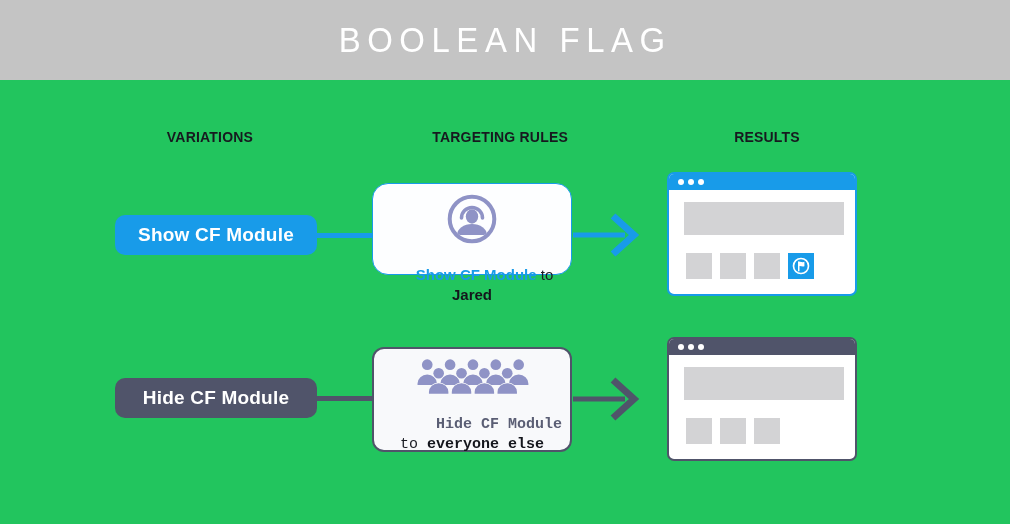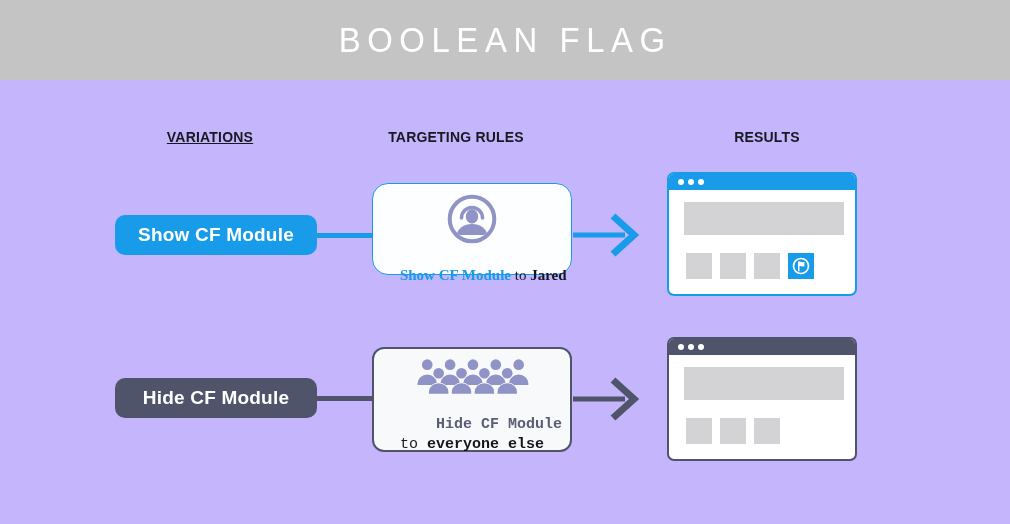--- a/index.html
+++ b/index.html
@@ -1,50 +1,50 @@
 <!DOCTYPE html>
 <html><head>
 <meta charset="utf-8">
 <style>
   html,body{margin:0;padding:0;background:#fff;}
   .canvas{
-    position:relative;width:1010px;height:524px;background:#c4b5fd;
+    position:relative;width:1010px;height:524px;background:#22c55e;
     font-family:"Liberation Sans",sans-serif;overflow:hidden;
   }
 
   
   .banner{position:absolute;left:0;top:0;width:100%;height:80px;background:#C4C4C4;
     display:flex;align-items:center;justify-content:center;}
   .banner h1{margin:0;font-size:35px;font-weight:400;letter-spacing:7px;color:#ffffff;
     transform:scaleX(.94);}
 
   
   .col-header{position:absolute;top:129px;width:200px;text-align:center;
     font-size:14px;font-weight:700;color:#17191F;letter-spacing:.2px;}
-  .col-variations{left:110px;text-decoration:underline;}
-  .col-rules{left:356px;}
+  .col-variations{left:110px;}
+  .col-rules{left:368px;text-align:right;}
   .col-results{left:667px;}
 
   
   .variation-btn{position:absolute;left:115px;width:202px;height:40px;border-radius:10px;
     display:flex;align-items:center;justify-content:center;color:#fff;font-size:19px;
     font-weight:700;letter-spacing:.2px;}
   .variation-btn.blue{background:#189BE9;top:215px;}
   .variation-btn.dark{background:#50546A;top:378px;}
 
   
   .connector{position:absolute;left:316px;width:56px;height:5px;}
   .connector.blue{top:233px;background:#189BE9;}
   .connector.dark{top:396px;background:#50546A;}
 
   
   .rule-box{position:absolute;left:372px;width:200px;box-sizing:border-box;
     display:flex;flex-direction:column;align-items:center;justify-content:space-between;
     padding:9px 4px 12px;}
-  .rule-box.blue{top:183px;height:92px;background:#FDFEFF;border:1.5px solid #189BE9;border-radius:16px;font-family:Liberation Serif, serif;}
+  .rule-box.blue{top:183px;height:92px;background:#FDFEFF;border:1.5px solid #189BE9;border-radius:16px;}
   .rule-box.dark{top:347px;height:105px;background:#F8F9FB;border:2px solid #50546A;border-radius:12px;font-family:Liberation Mono, monospace;}
   .rule-text{font-size:15px;color:#1B1D24;text-align:center;white-space:pre-wrap;line-height:20px;}
   .rule-action{font-weight:700;}
   .blue .rule-action{color:#189BE9;}
   .dark .rule-action{color:#5A5E74;}
   .rule-audience{font-weight:700;color:#14161C;white-space:nowrap;}
   .audience-icon{display:flex;align-items:center;justify-content:center;}
 
   
   .arrow{position:absolute;left:573px;width:80px;height:50px;}

